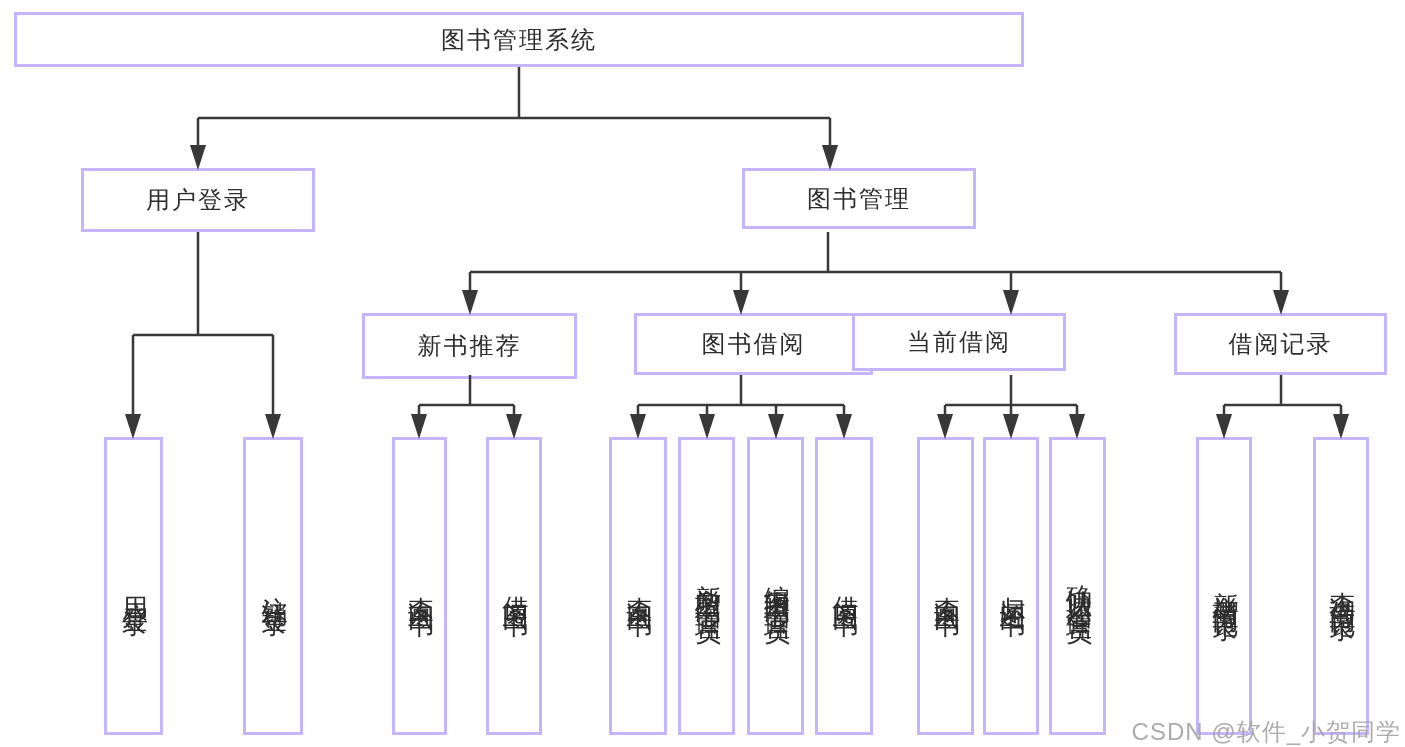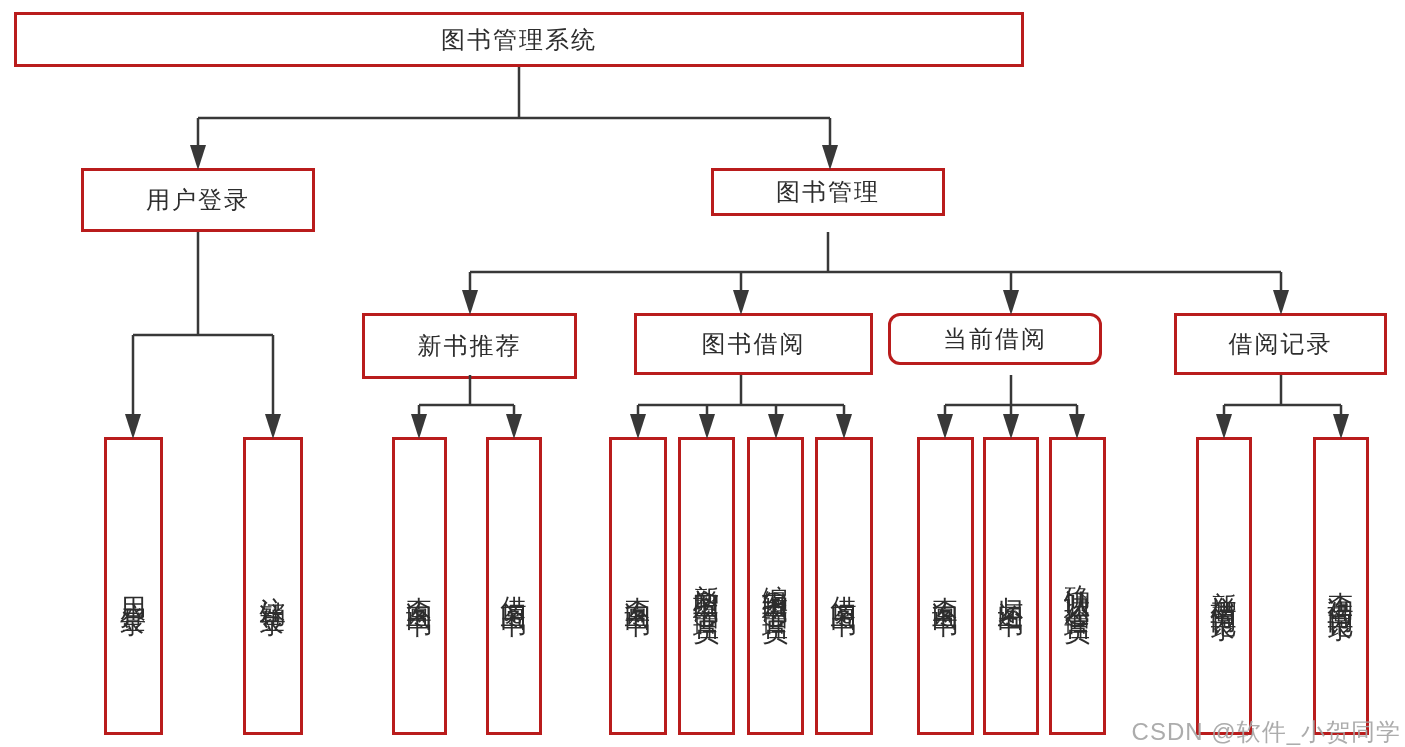--- a/index.html
+++ b/index.html
@@ -2,22 +2,22 @@
 <html><head>
 <meta charset="utf-8">
 <style>
   html,body{margin:0;padding:0;background:#fff;}
   .stage{
     position:relative;width:1405px;height:747px;background:#ffffff;
     font-family:"Liberation Sans","DejaVu Sans",sans-serif;overflow:hidden;
   }
   .connectors{position:absolute;left:0;top:0;width:1405px;height:747px;z-index:2;pointer-events:none;}
   .box{
-    position:absolute;box-sizing:border-box;border:3px solid #b91c1c;background:#ffffff;
-    display:flex;align-items:center;justify-content:center;color:#2d2d2d;z-index:1;
+    position:absolute;box-sizing:border-box;border:3px solid #c4b5fd;background:#ffffff;
+    display:flex;align-items:center;justify-content:center;color:#2d2d2d;z-index:1;font-family:Liberation Mono, monospace;
   }
   .h-box{font-size:24px;letter-spacing:2px;white-space:nowrap;}
   .v-box{
     writing-mode:vertical-rl;text-orientation:mixed;
     font-size:26px;letter-spacing:5px;line-height:1;
   }
   .watermark{
     position:absolute;right:4px;top:716px;z-index:3;
     font-size:24px;letter-spacing:1px;color:rgba(165,165,165,0.92);white-space:nowrap;
   }
@@ -70,25 +70,25 @@
       <polygon points="1003,414 1019,414 1011,439"></polygon>
       <polygon points="1069,414 1085,414 1077,439"></polygon>
       <polygon points="1216,414 1232,414 1224,439"></polygon>
       <polygon points="1333,414 1349,414 1341,439"></polygon>
     </g>
   </svg>
 
   <div class="box h-box" style="left:14px;top:12px;width:1010px;height:55px;">图书管理系统</div>
 
   <div class="box h-box" style="left:81px;top:168px;width:234px;height:64px;">用户登录</div>
-  <div class="box h-box" style="left:711px;top:168px;width:234px;height:48px;">图书管理</div>
+  <div class="box h-box" style="left:742px;top:168px;width:234px;height:61px;">图书管理</div>
 
   <div class="box h-box" style="left:362px;top:313px;width:215px;height:66px;">新书推荐</div>
   <div class="box h-box" style="left:634px;top:313px;width:239px;height:62px;">图书借阅</div>
-  <div class="box h-box" style="left:888px;top:313px;width:214px;height:52px;border-radius:12px;">当前借阅</div>
+  <div class="box h-box" style="left:852px;top:313px;width:214px;height:58px;">当前借阅</div>
   <div class="box h-box" style="left:1174px;top:313px;width:213px;height:62px;">借阅记录</div>
 
   <div class="box v-box" style="left:104px;top:437px;width:59px;height:298px;">用户登录</div>
   <div class="box v-box" style="left:243px;top:437px;width:60px;height:298px;">注销登录</div>
 
   <div class="box v-box" style="left:392px;top:437px;width:55px;height:298px;">查询图书</div>
   <div class="box v-box" style="left:486px;top:437px;width:56px;height:298px;">借阅图书</div>
 
   <div class="box v-box" style="left:609px;top:437px;width:58px;height:298px;">查询图书</div>
   <div class="box v-box" style="left:678px;top:437px;width:57px;height:298px;">新增图书（管理员）</div>

